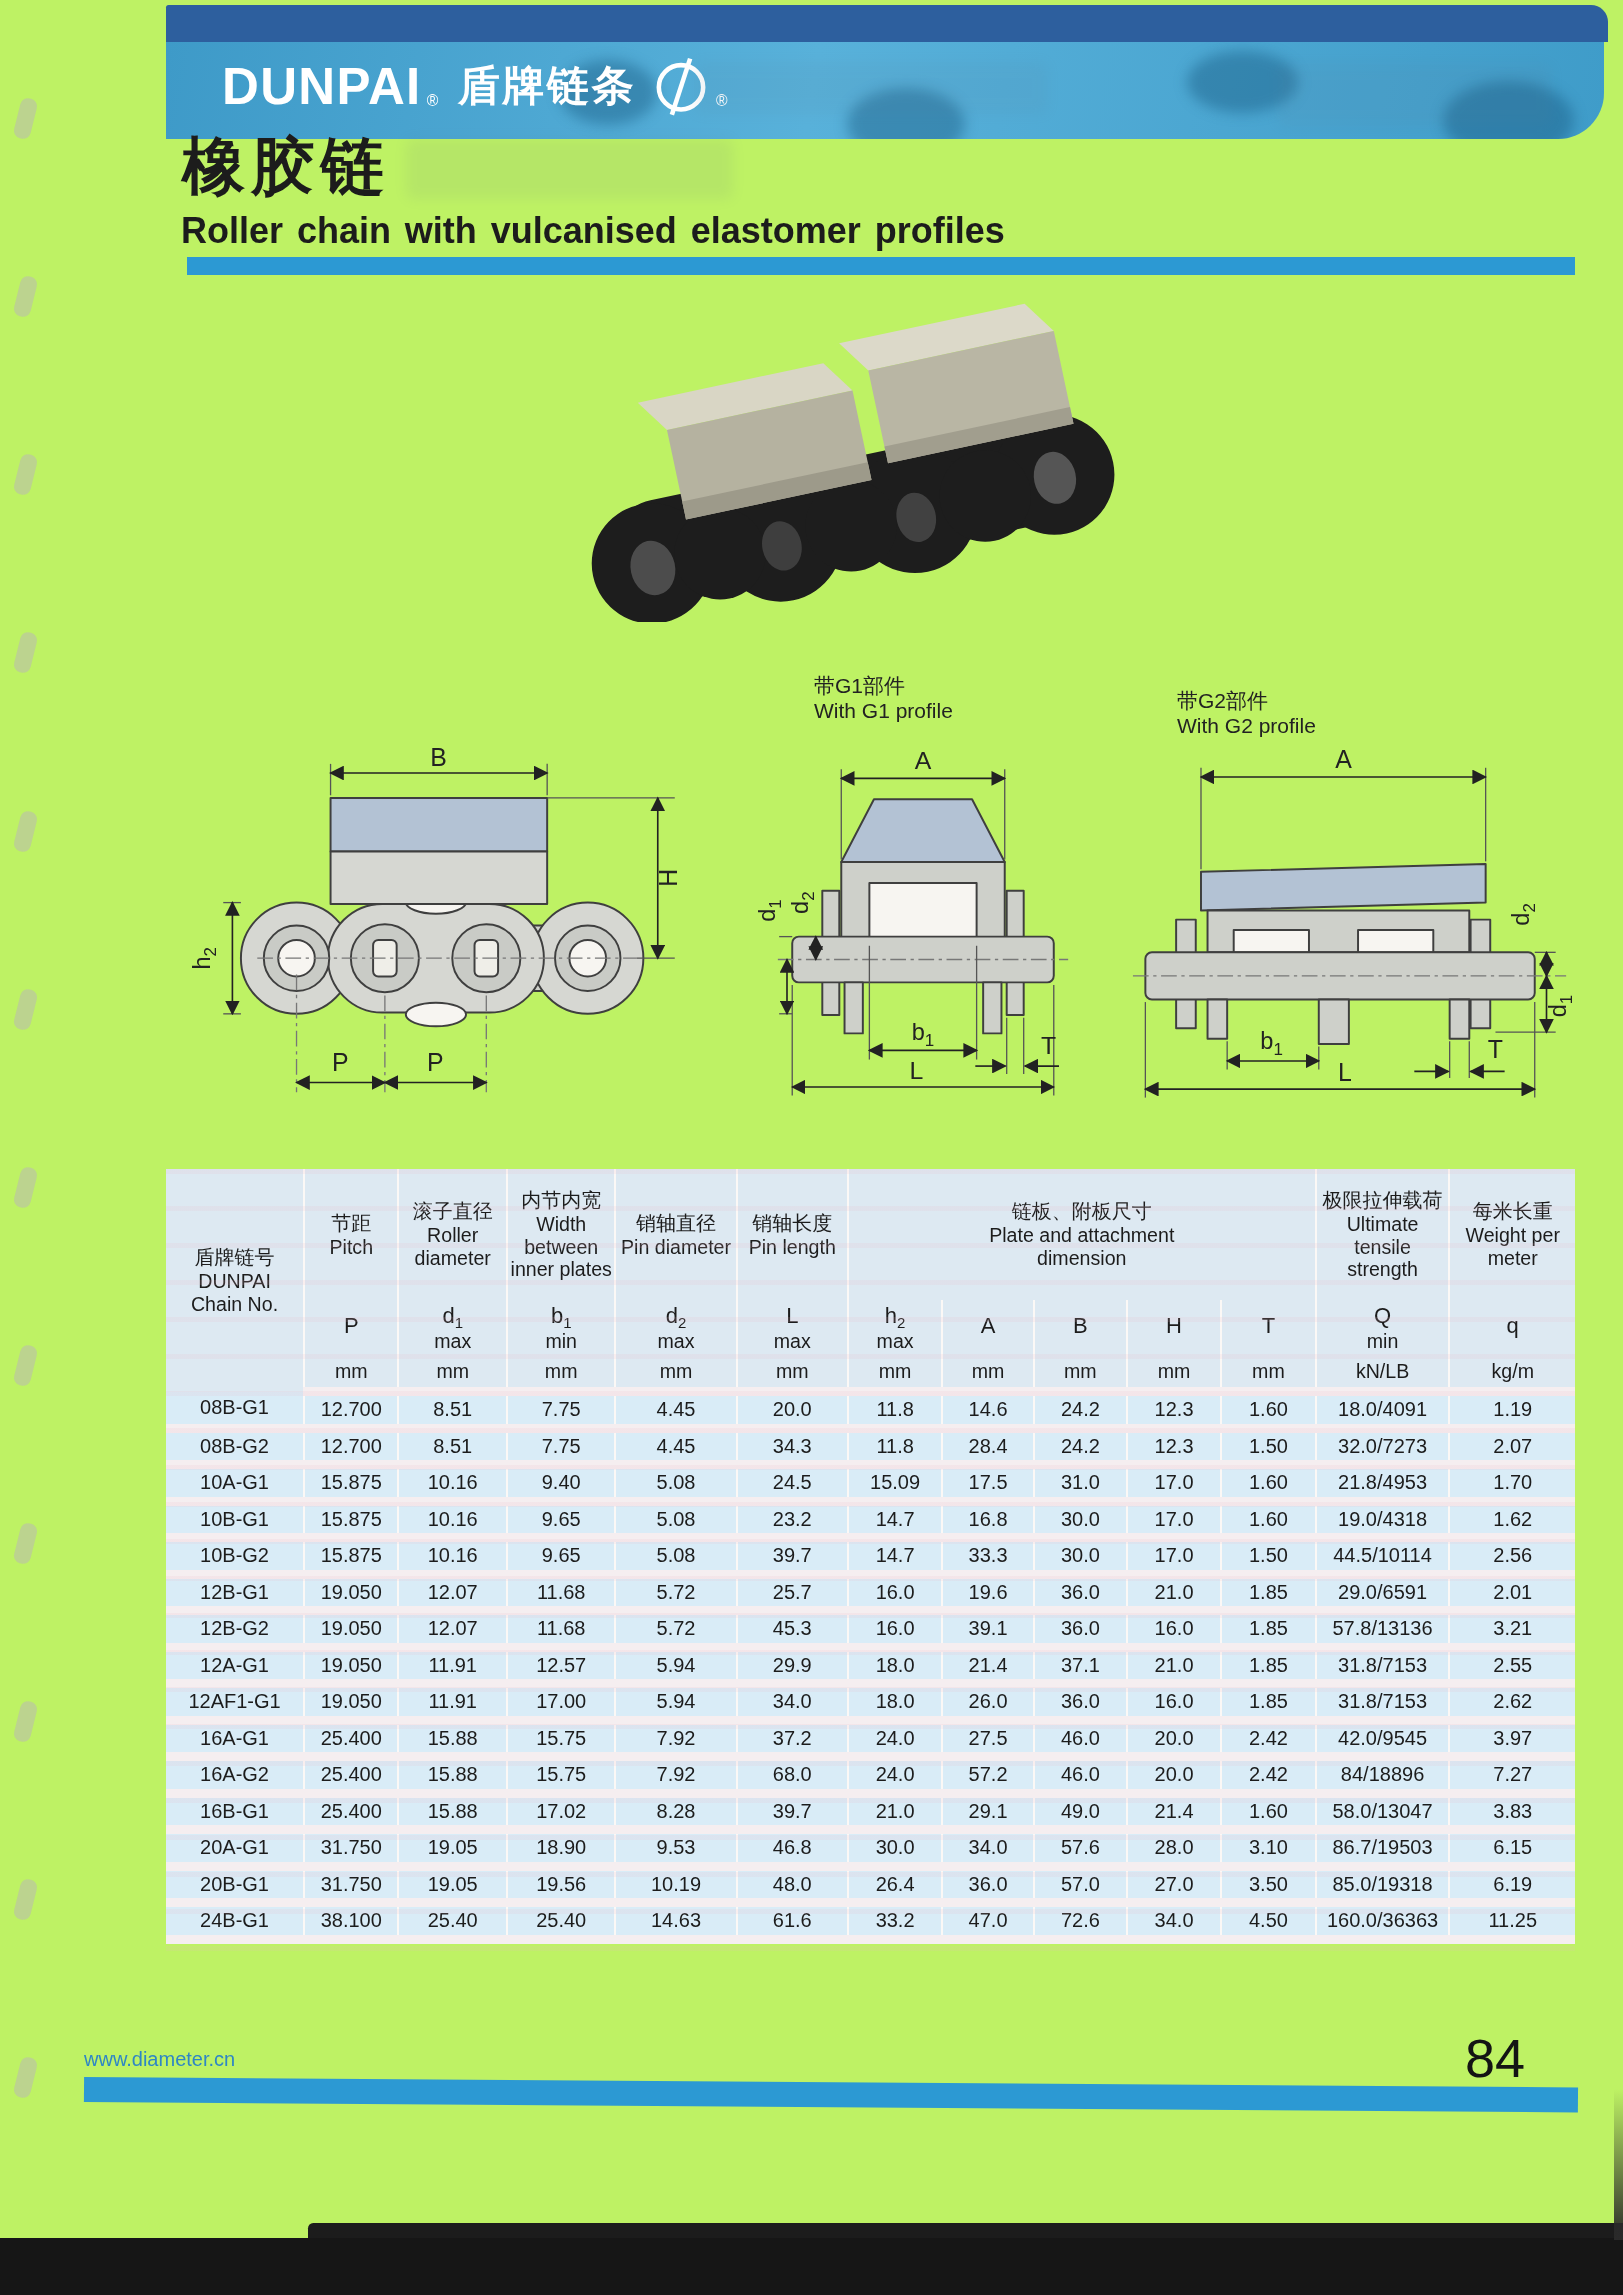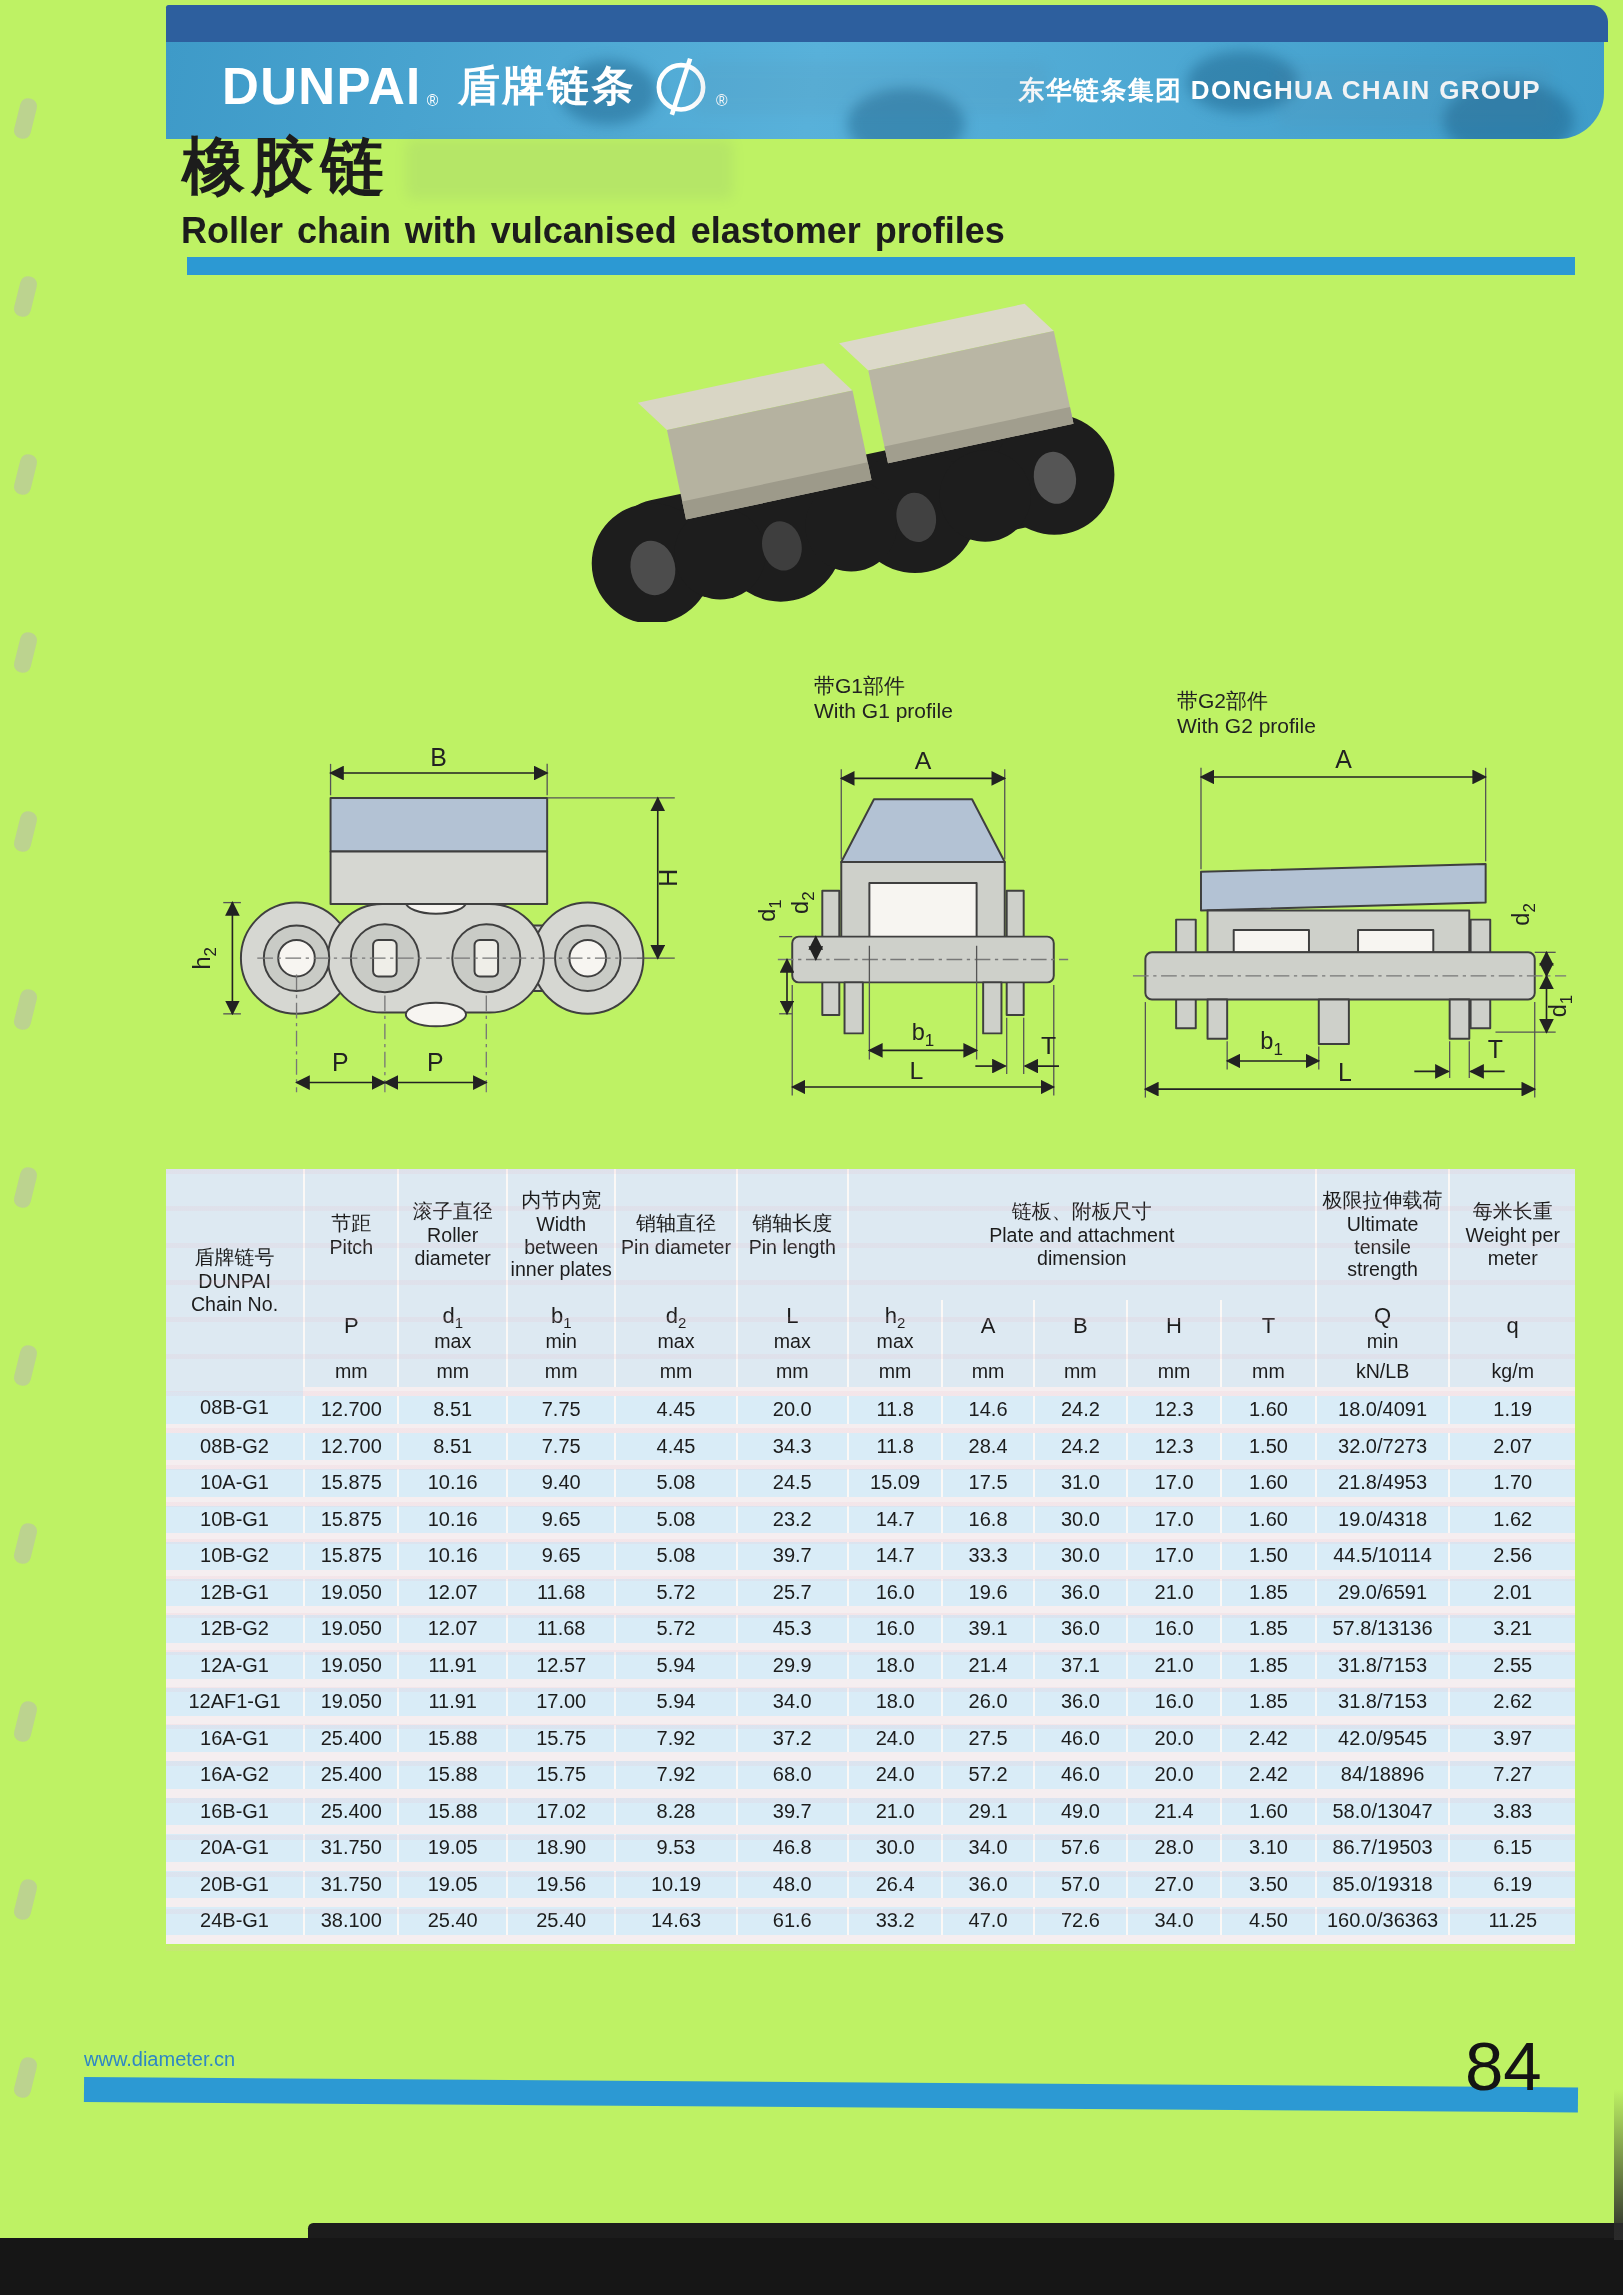--- a/index.html
+++ b/index.html
@@ -38,21 +38,21 @@
   .r-syms sub{font-size:15px;}
   .qual{display:block;font-size:19.6px;}
   .r-units td{height:31px;background:#dde9f2;font-size:19.6px;text-align:center;border-bottom:9.2px solid #f5eef0;}
   .spec tbody td{height:27.5px;background:#d9ecf7;font-size:20px;text-align:center;border-bottom:9.2px solid #f5eef0;color:#1c1c1c;}
   .stripes{position:absolute;left:166px;top:1169px;width:1409px;height:783px;pointer-events:none;
            background:repeating-linear-gradient(180deg,rgba(233,181,196,.15) 0 5.2px,rgba(255,255,255,0) 5.2px 37px);}
   
   .site{position:absolute;left:84px;top:2048px;font-size:20px;color:#2e86c5;}
   .frule{position:absolute;left:84px;top:2077px;width:1494px;height:25px;background:#2c99d3;
          transform:rotate(.4deg);transform-origin:left center;}
-  .pageno{position:absolute;left:1465px;top:2027px;font-size:69px;color:#141414;text-align:right;}
+  .pageno{position:absolute;left:1465px;top:2027px;font-size:54px;color:#141414;text-align:right;}
   .b1{position:absolute;left:0;top:2238px;width:1624px;height:58px;background:#161616;}
   .b2{position:absolute;left:308px;top:2223px;width:1316px;height:17px;background:#1c1c1c;border-radius:5.2px 0 0 0;}
   .redge{position:absolute;right:0;top:2089px;width:10.5px;height:151px;background:linear-gradient(180deg,rgba(60,60,60,0),#2a2a2a);}
   .bmark{position:absolute;left:17px;width:17px;height:41px;background:#b9b9b3;border-radius:7.9px;opacity:.55;transform:rotate(14deg);}
 </style>
 </head>
 <body>
 
 <div class="page">
 
@@ -65,21 +65,20 @@
     <div class="brand">
       <span class="brand-en">DUNPAI</span>
       <span class="reg">®</span>
       <span class="brand-cn">盾牌链条</span>
       <svg class="dp-logo" width="60" height="60" viewBox="0 0 92 92">
         <circle cx="46" cy="48" r="34" fill="none" stroke="#fff" stroke-width="7"></circle>
         <line x1="60" y1="4" x2="32" y2="90" stroke="#fff" stroke-width="7"></line>
       </svg>
       <span class="reg">®</span>
     </div>
-    <div class="group">东华链条集团  DONGHUA CHAIN GROUP</div>
   </div>
 
   <div class="ghost" style="left:406px;top:139px;width:327px;height:60px;"></div>
   <div class="ghost" style="left:694px;top:62px;width:354px;height:52px;opacity:.07;"></div>
   <div class="ghost" style="left:1277px;top:64px;width:275px;height:62px;opacity:.08;"></div>
 
   <div class="t-cn">橡胶链</div>
   <div class="t-en">Roller chain with vulcanised elastomer profiles</div>
   <div class="rule"></div>
 

